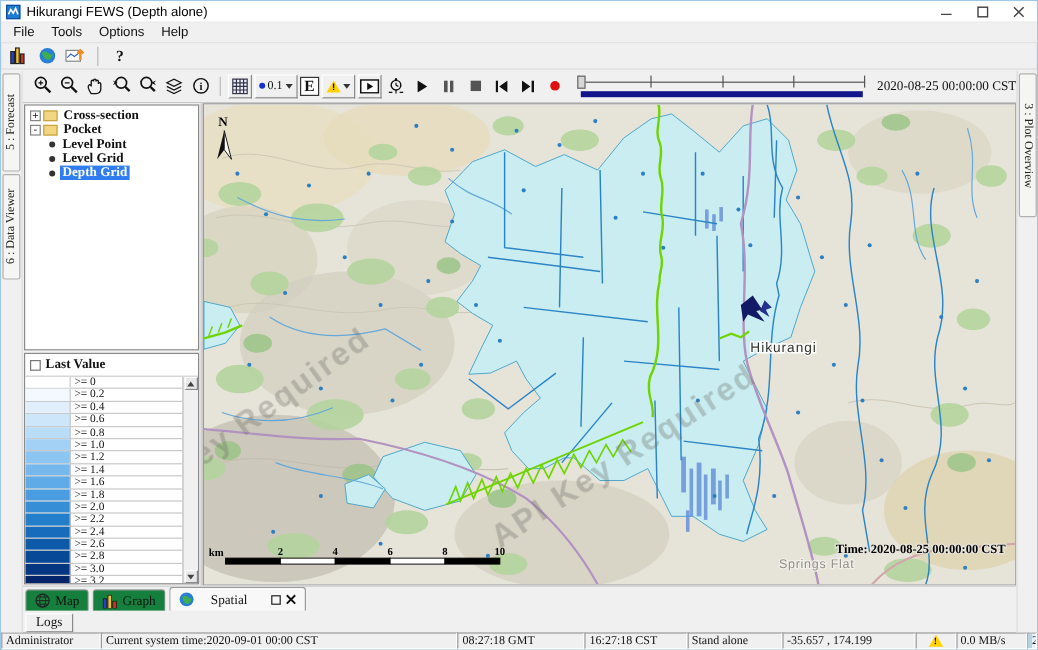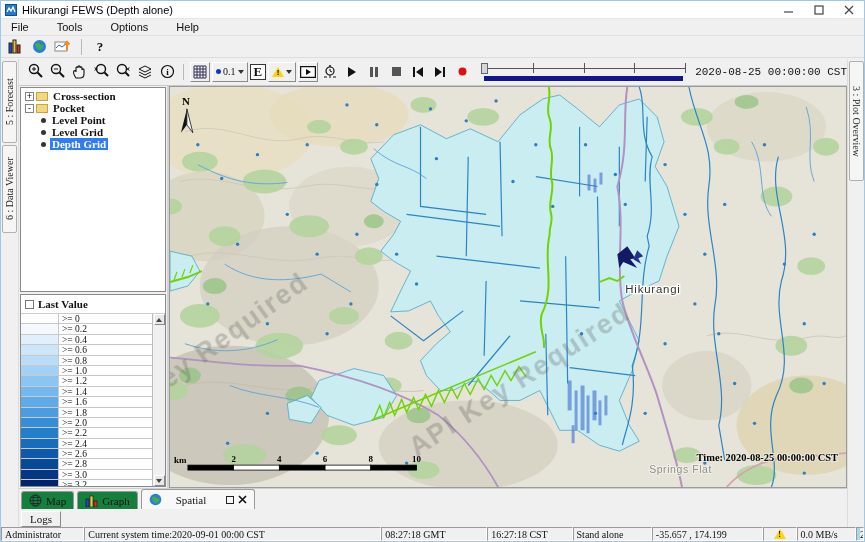--- a/index.html
+++ b/index.html
@@ -9,41 +9,41 @@
 
   
   .titlebar { height:18px; background:#ffffff; display:flex; align-items:center; padding-left:4px; border-bottom:1px solid #e6e6e6; }
   .app-icon { width:12px; height:12px; background:#1f7ad4; border:1px solid #0f4f9a; margin-right:5px; display:flex; align-items:center; justify-content:center; }
   .app-icon svg { display:block; }
   .title-text { font-size:11px; color:#000; }
   .win-controls { margin-left:auto; display:flex; height:100%; }
   .win-btn { width:30px; height:100%; display:flex; align-items:center; justify-content:center; color:#444; }
 
   
-  .menubar { height:17px; display:flex; align-items:center; background:#f0f0f0; border-bottom:1px solid #e2e2e2; padding-left:3px;gap:14px; }
+  .menubar { height:17px; display:flex; align-items:center; background:#f0f0f0; border-bottom:1px solid #e2e2e2; padding-left:3px; }
   .menu-item { padding:1px 7px; color:#111; }
 
   
   .toolbar1 { height:22px; display:flex; align-items:center; gap:4px; padding-left:4px; border-bottom:1px solid #dcdcdc; }
   .toolbar2 { height:28px; display:flex; align-items:center; gap:2px; padding-left:24px; padding-right:17px; border-bottom:1px solid #c8c8c8; }
   .tbtn { width:20px; height:20px; display:flex; align-items:center; justify-content:center; }
   .tbtn.raised { border:1px solid; border-color:#fff #8a8a8a #8a8a8a #fff; background:#f0f0f0; }
   .tsep { width:1px; height:16px; background:#b8b8b8; margin:0 4px; }
   .help-q { font-weight:bold; font-size:13px; font-family:"Liberation Serif",serif; }
   .dd-btn { display:flex; align-items:center; gap:2px; padding:0 3px; height:20px; border:1px solid; border-color:#fff #8a8a8a #8a8a8a #fff; background:#f0f0f0; }
   .dd-caret { width:0; height:0; border-left:3px solid transparent; border-right:3px solid transparent; border-top:4px solid #333; }
   .blue-dot { width:5px; height:5px; border-radius:50%; background:#1533cc; }
   .small-serif { font-family:"Liberation Serif", serif; font-size:10px; }
   .legend-e { font-family:"Liberation Serif", serif; font-weight:bold; font-size:13px; border:1px solid #333; padding:0 3px; line-height:14px; background:#fff; }
   .timeline { flex:1; max-width:320px; height:22px; position:relative; margin-left:8px; }
   .timeline .ruler { position:absolute; left:0; right:0; top:7px; height:1px; background:#555; }
   .timeline .tick { position:absolute; top:2px; width:1px; height:10px; background:#555; }
   .timeline .bar { position:absolute; left:2px; right:2px; top:15px; height:5px; background:#14148c; }
   .timeline .handle { position:absolute; left:-1px; top:2px; width:7px; height:11px; background:#d6d6d6; border:1px solid #666; }
-  .tb-datetime { margin-left:8px; font-family:Liberation Mono, monospace; font-size:11px; white-space:nowrap; }
+  .tb-datetime { margin-left:8px; font-family:Liberation Serif, serif; font-size:11px; white-space:nowrap; }
 
   
   .left-strip { position:absolute; left:0; top:58px; bottom:14px; width:18px; background:#f0f0f0; border-right:1px solid #dcdcdc; z-index:5; }
   .right-strip { position:absolute; right:0; top:58px; bottom:14px; width:17px; background:#f0f0f0; border-left:1px solid #dcdcdc; z-index:5; }
   .vtab { font-family:"Liberation Serif", serif; font-size:10px; color:#222; background:#f5f5f3; border:1px solid #b0b0b0; border-radius:2px; padding:6px 1px; margin:2px 1px; display:flex; align-items:center; justify-content:center; }
   .vtab-left { writing-mode:vertical-rl; transform:rotate(180deg); }
   .vtab-right { writing-mode:vertical-rl; }
 
   
   .main { position:absolute; left:18px; right:17px; top:85px; height:402px; display:flex; }

